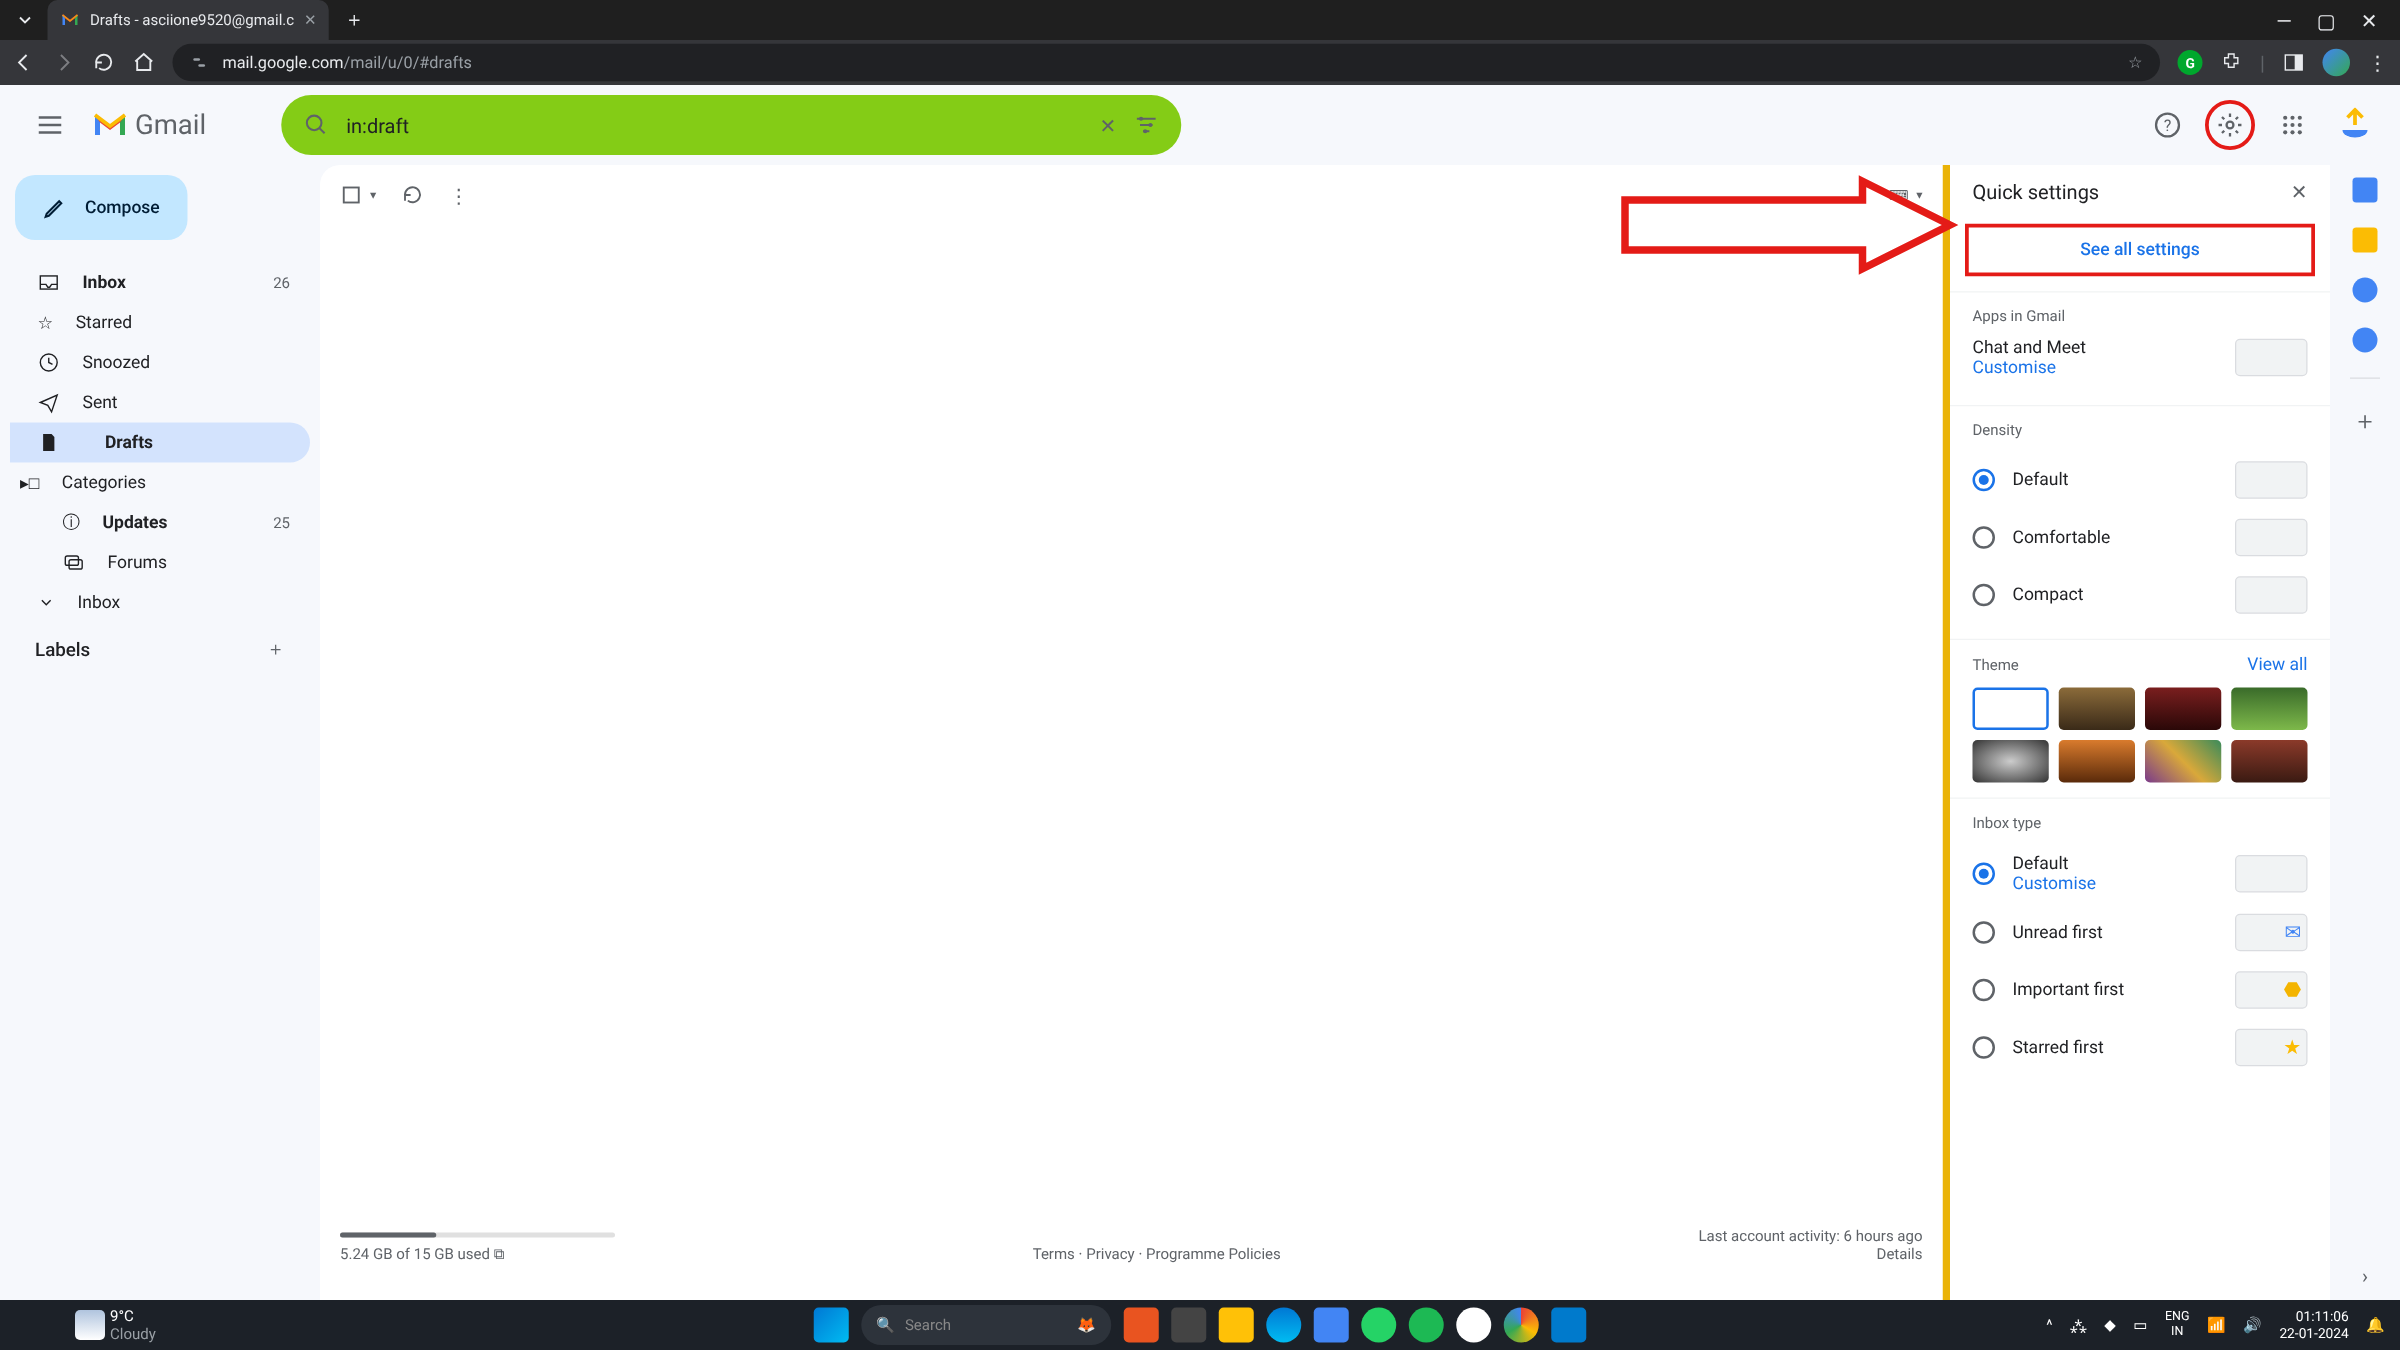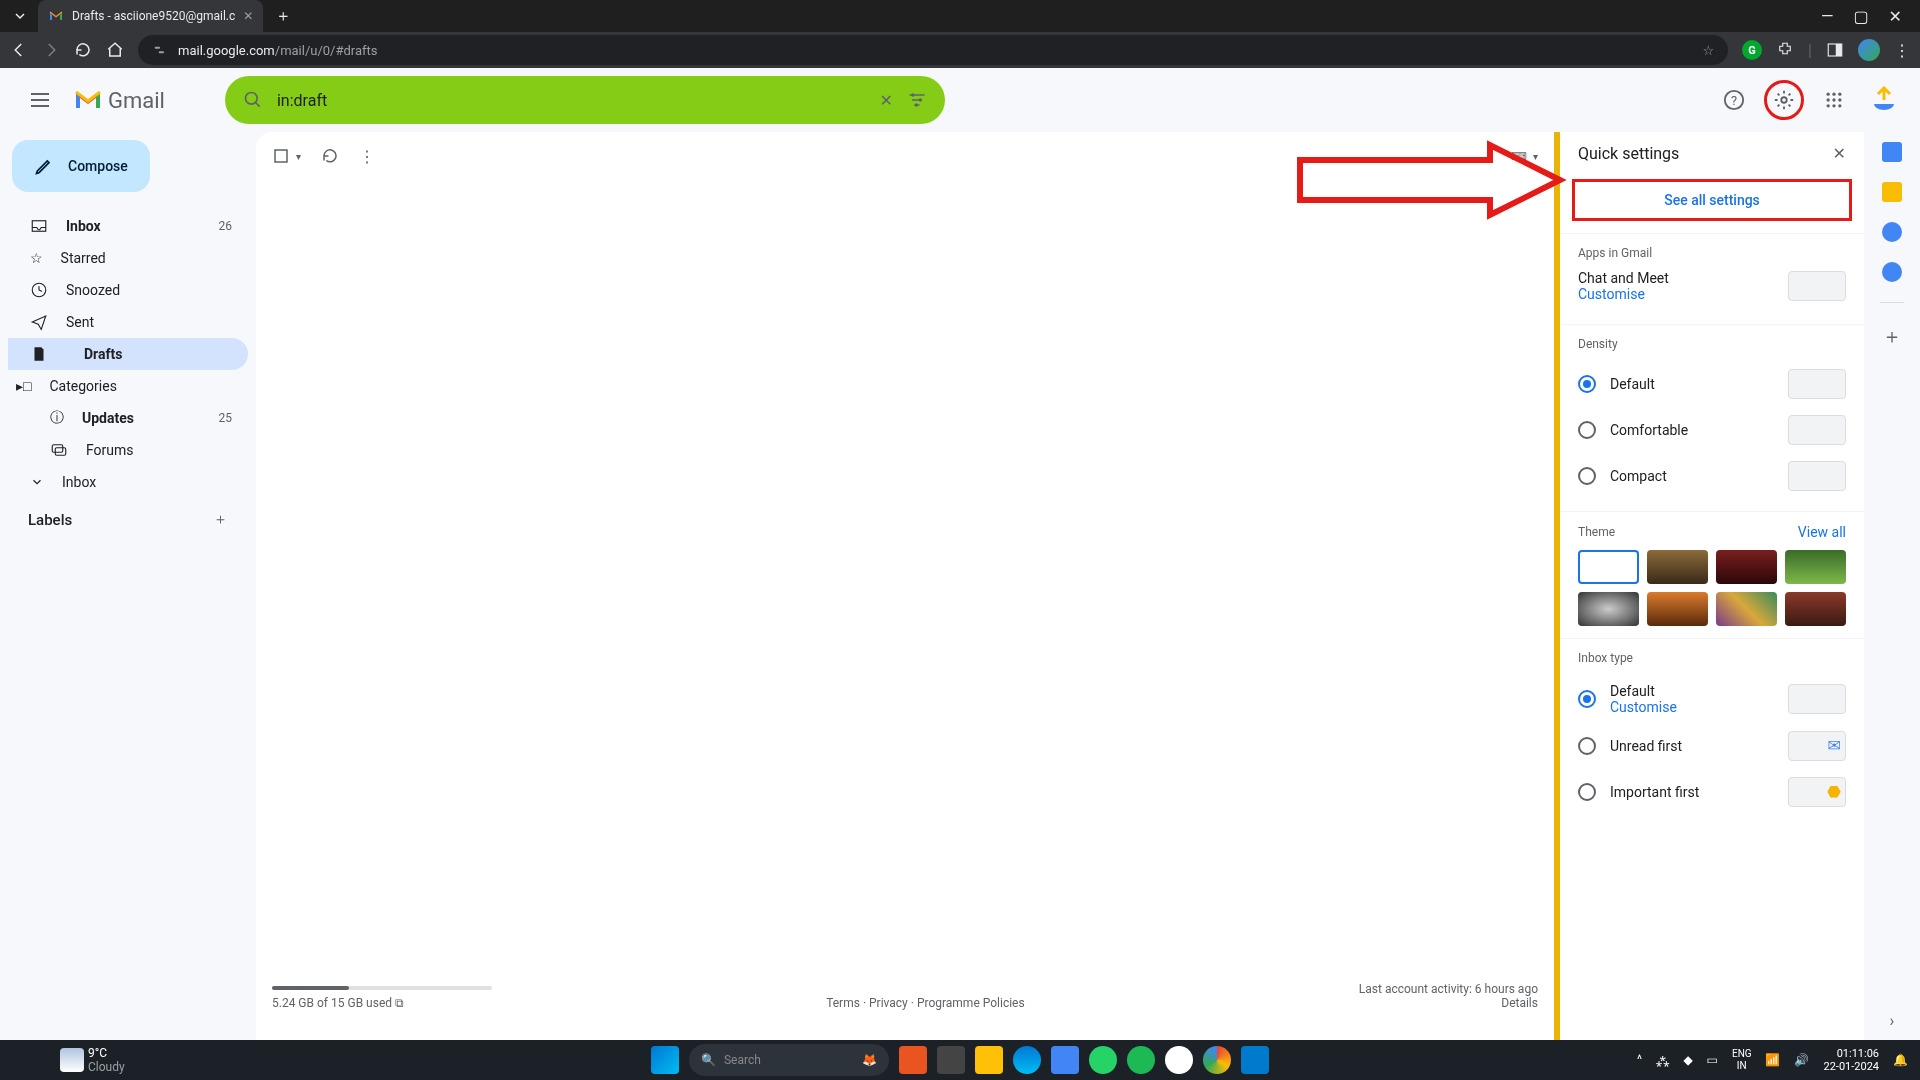--- a/index.html
+++ b/index.html
@@ -441,20 +441,27 @@
               <span style="position:absolute;right:4px;top:4px;color:#4285f4">✉</span>
             </div>
         </div>
         <div class="radio-row">
           <div class="radio"></div>
           <span class="qs-label">Important first</span>
           <div class="qs-thumb" style="position:relative">
               <span style="position:absolute;right:4px;top:4px;color:#f4b400">⬣</span>
             </div>
         </div>
+        <div class="radio-row">
+          <div class="radio"></div>
+          <span class="qs-label">Starred first</span>
+          <div class="qs-thumb" style="position:relative">
+              <span style="position:absolute;right:4px;top:4px;color:#fbbc04">★</span>
+            </div>
+        </div>
       </div>
     </div>
 
     <div class="right-rail">
       <div class="rail-icon" style="background:#4285f4"></div>
       <div class="rail-icon" style="background:#fbbc04"></div>
       <div class="rail-icon" style="background:#4285f4;border-radius:50%"></div>
       <div class="rail-icon" style="background:#4285f4;border-radius:50%"></div>
       <div style="width:24px;border-top:1px solid #dadce0"></div>
       <div style="color:#5f6368;font-size:20px;cursor:pointer">＋</div>

